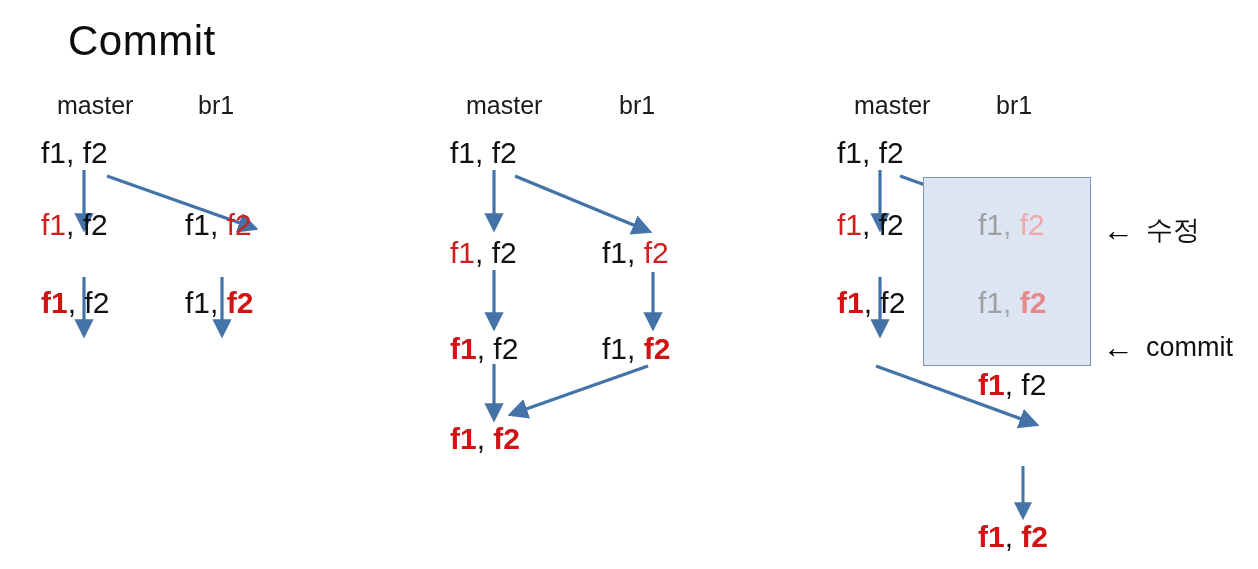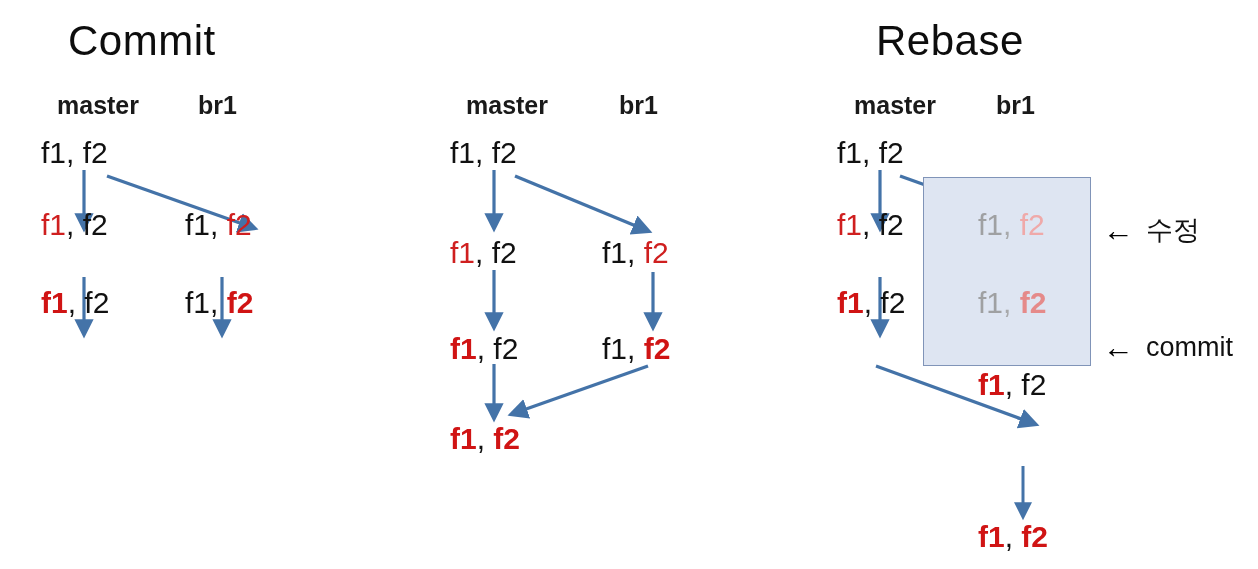--- a/index.html
+++ b/index.html
@@ -26,21 +26,21 @@
     font-weight: 400;
     color: #0d0d0d;
     letter-spacing: 0.5px;
     white-space: nowrap;
     line-height: 1;
   }
 
   
   .branch-label {
     font-size: 25px;
-    font-weight: 700;
+    font-weight: 400;
     color: #1a1a1a;
     white-space: nowrap;
     line-height: 1;
   }
 
   
   .node {
     font-size: 30px;
     font-weight: 400;
     color: #111111;
@@ -173,21 +173,20 @@
   </div>
 
   <div class="abs node" style="left:602px; top:334px;">
     <span class="plain">f1</span><span class="comma">, </span><span class="boldred">f2</span>
   </div>
 
   <div class="abs node" style="left:450px; top:424px;">
     <span class="boldred">f1</span><span class="comma">, </span><span class="boldred">f2</span>
   </div>
 
-  <div class="abs panel-title" style="left:876px; top:20px;">Rebase</div>
 
   <div class="abs branch-label" style="left:854px; top:93px;">master</div>
   <div class="abs branch-label" style="left:996px; top:93px;">br1</div>
 
   <div class="abs node" style="left:837px; top:138px;">
     <span class="plain">f1</span><span class="comma">, </span><span class="plain">f2</span>
   </div>
 
   <div class="abs node" style="left:837px; top:210px;">
     <span class="red">f1</span><span class="comma">, </span><span class="plain">f2</span>

